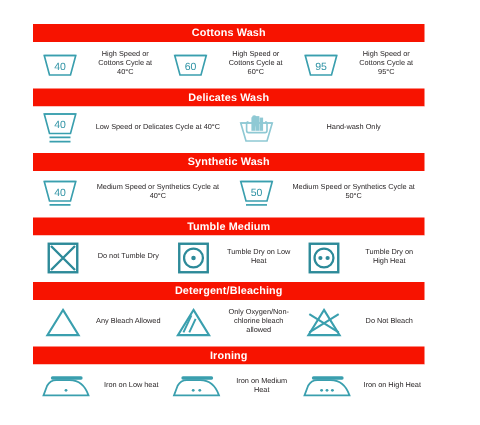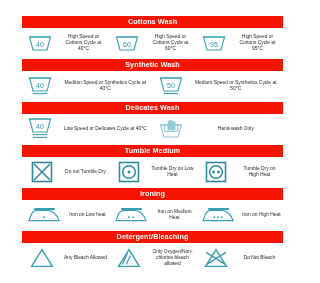--- a/index.html
+++ b/index.html
@@ -113,51 +113,20 @@
               <text class="tub-num" x="13" y="13.5" text-anchor="middle">95</text>
             </svg>
           </span>
           <span class="txt">High Speed or Cottons Cycle at 95°C</span>
         </div>
 
       </div>
     </div>
 
     <div class="section">
-      <div class="band">Synthetic Wash</div>
-      <div class="row">
-
-        <div class="cell c2">
-          <span class="ico">
-            <svg width="26" height="22" viewBox="0 0 26 22">
-              <path d="M2.5 3 L23.5 3 L20 16 L6 16 Z" fill="none" stroke="#3a9fae" stroke-width="1.1"></path>
-              <path d="M2.5 3 L23.5 3" stroke="#3a9fae" stroke-width="1.1"></path>
-              <text class="tub-num" x="13" y="12.5" text-anchor="middle">40</text>
-              <path d="M6 18.6 L20 18.6" stroke="#3a9fae" stroke-width="1.1"></path>
-            </svg>
-          </span>
-          <span class="txt">Medium Speed or Synthetics Cycle at 40°C</span>
-        </div>
-
-        <div class="cell c2">
-          <span class="ico">
-            <svg width="26" height="22" viewBox="0 0 26 22">
-              <path d="M2.5 3 L23.5 3 L20 16 L6 16 Z" fill="none" stroke="#3a9fae" stroke-width="1.1"></path>
-              <path d="M2.5 3 L23.5 3" stroke="#3a9fae" stroke-width="1.1"></path>
-              <text class="tub-num" x="13" y="12.5" text-anchor="middle">50</text>
-              <path d="M6 18.6 L20 18.6" stroke="#3a9fae" stroke-width="1.1"></path>
-            </svg>
-          </span>
-          <span class="txt">Medium Speed or Synthetics Cycle at 50°C</span>
-        </div>
-
-      </div>
-    </div>
-
-    <div class="section">
       <div class="band">Delicates Wash</div>
       <div class="row">
 
         <div class="cell c2">
           <span class="ico">
             <svg width="26" height="24" viewBox="0 0 26 24">
               <path d="M2.5 2 L23.5 2 L20 15 L6 15 Z" fill="none" stroke="#3a9fae" stroke-width="1.1"></path>
               <path d="M2.5 2 L23.5 2" stroke="#3a9fae" stroke-width="1.1"></path>
               <text class="tub-num" x="13" y="11.5" text-anchor="middle">40</text>
               <path d="M6 17.6 L20 17.6" stroke="#3a9fae" stroke-width="1.1"></path>
@@ -179,20 +148,51 @@
               <path d="M7.6 6.2 q-1.2 0 -1.2 1.4 l0 4.4 q0 1.4 1.3 1.4 l11 0 q1.3 0 1.3-1.4 l0-4.4 q0-1.4-1.2-1.4" fill="none" stroke="#8fc9d4" stroke-width="1.1"></path>
             </svg>
           </span>
           <span class="txt">Hand-wash Only</span>
         </div>
 
       </div>
     </div>
 
     <div class="section">
+      <div class="band">Synthetic Wash</div>
+      <div class="row">
+
+        <div class="cell c2">
+          <span class="ico">
+            <svg width="26" height="22" viewBox="0 0 26 22">
+              <path d="M2.5 3 L23.5 3 L20 16 L6 16 Z" fill="none" stroke="#3a9fae" stroke-width="1.1"></path>
+              <path d="M2.5 3 L23.5 3" stroke="#3a9fae" stroke-width="1.1"></path>
+              <text class="tub-num" x="13" y="12.5" text-anchor="middle">40</text>
+              <path d="M6 18.6 L20 18.6" stroke="#3a9fae" stroke-width="1.1"></path>
+            </svg>
+          </span>
+          <span class="txt">Medium Speed or Synthetics Cycle at 40°C</span>
+        </div>
+
+        <div class="cell c2">
+          <span class="ico">
+            <svg width="26" height="22" viewBox="0 0 26 22">
+              <path d="M2.5 3 L23.5 3 L20 16 L6 16 Z" fill="none" stroke="#3a9fae" stroke-width="1.1"></path>
+              <path d="M2.5 3 L23.5 3" stroke="#3a9fae" stroke-width="1.1"></path>
+              <text class="tub-num" x="13" y="12.5" text-anchor="middle">50</text>
+              <path d="M6 18.6 L20 18.6" stroke="#3a9fae" stroke-width="1.1"></path>
+            </svg>
+          </span>
+          <span class="txt">Medium Speed or Synthetics Cycle at 50°C</span>
+        </div>
+
+      </div>
+    </div>
+
+    <div class="section">
       <div class="band">Tumble Medium</div>
       <div class="row row-dry">
 
         <div class="cell">
           <span class="ico">
             <svg width="22" height="22" viewBox="0 0 22 22">
               <rect x="1.5" y="1.5" width="19" height="19" fill="none" stroke="#2d8a99" stroke-width="1.6"></rect>
               <path d="M3 3 L19 19 M19 3 L3 19" stroke="#2d8a99" stroke-width="1.6"></path>
             </svg>
           </span>
@@ -213,20 +213,58 @@
         <div class="cell">
           <span class="ico">
             <svg width="22" height="22" viewBox="0 0 22 22">
               <rect x="1.5" y="1.5" width="19" height="19" fill="none" stroke="#2d8a99" stroke-width="1.6"></rect>
               <circle cx="11" cy="11" r="6.3" fill="none" stroke="#2d8a99" stroke-width="1.5"></circle>
               <circle cx="8.6" cy="11" r="1.4" fill="#2d8a99"></circle>
               <circle cx="13.4" cy="11" r="1.4" fill="#2d8a99"></circle>
             </svg>
           </span>
           <span class="txt">Tumble Dry on High Heat</span>
+        </div>
+
+      </div>
+    </div>
+
+    <div class="section">
+      <div class="band">Detergent/Bleaching</div>
+      <div class="row row-bleach">
+
+        <div class="cell">
+          <span class="ico">
+            <svg width="26" height="22" viewBox="0 0 26 22">
+              <path d="M13 2.6 L23.4 19.4 L2.6 19.4 Z" fill="none" stroke="#3a9fae" stroke-width="1.4"></path>
+            </svg>
+          </span>
+          <span class="txt">Any Bleach Allowed</span>
+        </div>
+
+        <div class="cell">
+          <span class="ico">
+            <svg width="26" height="22" viewBox="0 0 26 22">
+              <path d="M13 2.6 L23.4 19.4 L2.6 19.4 Z" fill="none" stroke="#3a9fae" stroke-width="1.4"></path>
+              <path d="M11.6 6.2 L6.3 17.6" stroke="#3a9fae" stroke-width="1.3"></path>
+              <path d="M14.4 8.6 L10.2 17.6" stroke="#3a9fae" stroke-width="1.3"></path>
+            </svg>
+          </span>
+          <span class="txt">Only Oxygen/Non-chlorine bleach allowed</span>
+        </div>
+
+        <div class="cell">
+          <span class="ico">
+            <svg width="26" height="22" viewBox="0 0 26 22">
+              <path d="M13 2.6 L23.4 19.4 L2.6 19.4 Z" fill="none" stroke="#3a9fae" stroke-width="1.4"></path>
+              <path d="M3.2 5.4 L22.8 17.6" stroke="#3a9fae" stroke-width="1.4"></path>
+              <path d="M22.8 5.4 L3.2 17.6" stroke="#3a9fae" stroke-width="1.4"></path>
+            </svg>
+          </span>
+          <span class="txt">Do Not Bleach</span>
         </div>
 
       </div>
     </div>
 
     <div class="section">
       <div class="band">Ironing</div>
       <div class="row row-iron">
 
         <div class="cell">
@@ -261,52 +299,14 @@
               <circle cx="17" cy="11.2" r="0.95" fill="#3a9fae"></circle>
               <circle cx="20.6" cy="11.2" r="0.95" fill="#3a9fae"></circle>
             </svg>
           </span>
           <span class="txt">Iron on High Heat</span>
         </div>
 
       </div>
     </div>
 
-    <div class="section">
-      <div class="band">Detergent/Bleaching</div>
-      <div class="row row-bleach">
-
-        <div class="cell">
-          <span class="ico">
-            <svg width="26" height="22" viewBox="0 0 26 22">
-              <path d="M13 2.6 L23.4 19.4 L2.6 19.4 Z" fill="none" stroke="#3a9fae" stroke-width="1.4"></path>
-            </svg>
-          </span>
-          <span class="txt">Any Bleach Allowed</span>
-        </div>
-
-        <div class="cell">
-          <span class="ico">
-            <svg width="26" height="22" viewBox="0 0 26 22">
-              <path d="M13 2.6 L23.4 19.4 L2.6 19.4 Z" fill="none" stroke="#3a9fae" stroke-width="1.4"></path>
-              <path d="M11.6 6.2 L6.3 17.6" stroke="#3a9fae" stroke-width="1.3"></path>
-              <path d="M14.4 8.6 L10.2 17.6" stroke="#3a9fae" stroke-width="1.3"></path>
-            </svg>
-          </span>
-          <span class="txt">Only Oxygen/Non-chlorine bleach allowed</span>
-        </div>
-
-        <div class="cell">
-          <span class="ico">
-            <svg width="26" height="22" viewBox="0 0 26 22">
-              <path d="M13 2.6 L23.4 19.4 L2.6 19.4 Z" fill="none" stroke="#3a9fae" stroke-width="1.4"></path>
-              <path d="M3.2 5.4 L22.8 17.6" stroke="#3a9fae" stroke-width="1.4"></path>
-              <path d="M22.8 5.4 L3.2 17.6" stroke="#3a9fae" stroke-width="1.4"></path>
-            </svg>
-          </span>
-          <span class="txt">Do Not Bleach</span>
-        </div>
-
-      </div>
-    </div>
-
   </div>
 </div>
 
 </body></html>

